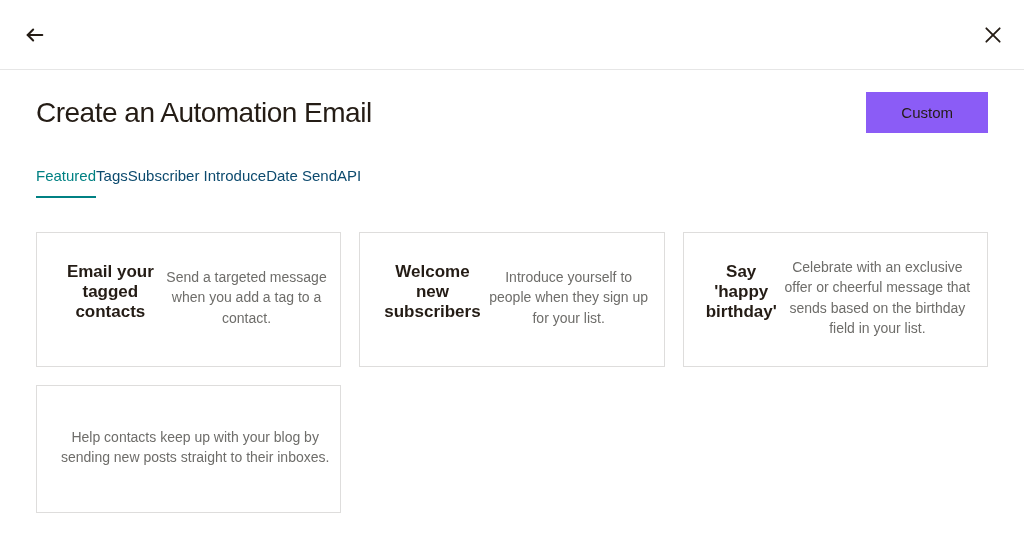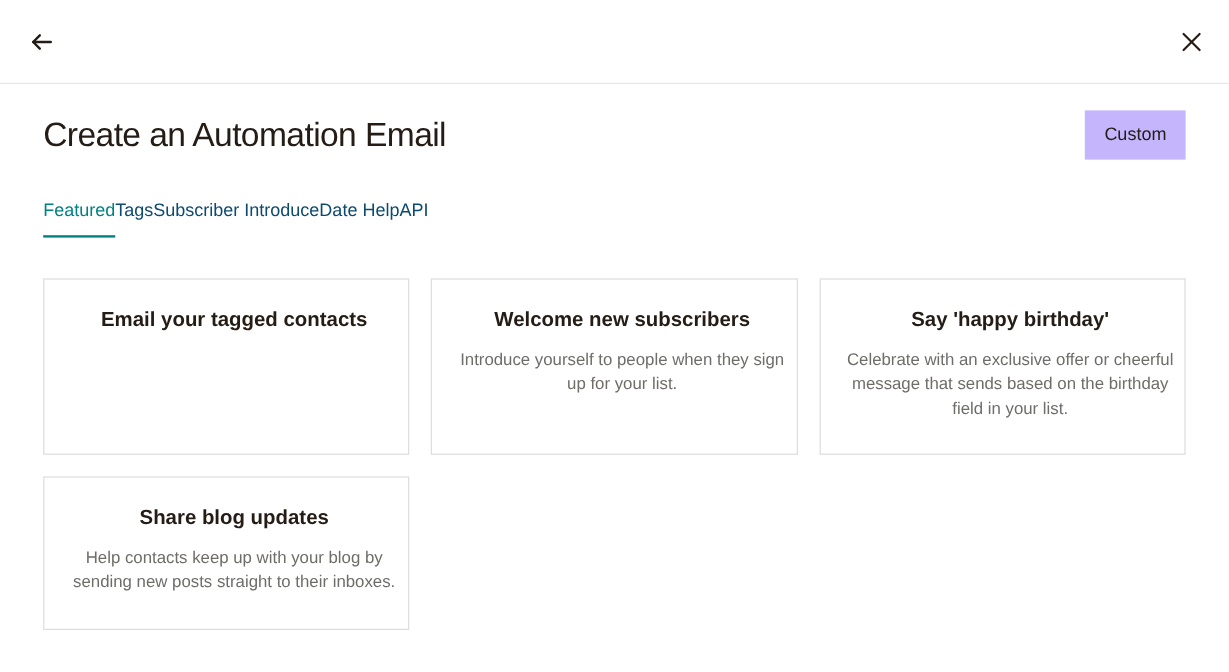--- a/index.html
+++ b/index.html
@@ -48,23 +48,23 @@
     justify-content: space-between;
     margin-bottom: 34px;
   }
   .page-title {
     font-size: 28px;
     font-weight: 500;
     letter-spacing: -0.5px;
     color: #241c15;
   }
   .custom-btn {
-    background: #c4b5fd;
+    background: #8b5cf6;
     border: none;
-    padding: 12px 16px;
+    padding: 12px 35px;
     font-size: 15px;
     color: #241c15;
     cursor: pointer;
     font-family: inherit;
     margin-left: 30px;
   }
   .tabs {
     display: flex;
     border-bottom: 0;
     margin-bottom: 34px;
@@ -85,21 +85,21 @@
     grid-template-columns: repeat(3, 1fr);
     gap: 18px;
   }
   .card {
     border: 1px solid #dedddc;
     padding: 24px 9px 28px 22px;
     text-align: center;
     cursor: pointer;
     min-height: 128px;
     display: flex;
-    flex-direction: column;
+    flex-direction: row;
     align-items: center;
   }
   .card-title {
     font-size: 17px;
     font-weight: 600;
     color: #241c15;
     margin-bottom: 12px;
   }
   .card-desc {
     font-size: 14px;
@@ -128,34 +128,34 @@
 <div class="content">
   <div class="title-row">
     <h1 class="page-title">Create an Automation Email</h1>
     <button class="custom-btn">Custom</button>
   </div>
 
   <div class="tabs">
     <div class="tab active">Featured</div>
     <div class="tab">Tags</div>
     <div class="tab">Subscriber Introduce</div>
-    <div class="tab">Date Help</div>
+    <div class="tab">Date Send</div>
     <div class="tab">API</div>
   </div>
 
   <div class="card-grid">
     <div class="card">
       <div class="card-title">Email your tagged contacts</div>
+      <div class="card-desc">Send a targeted message when you add a tag to a contact.</div>
     </div>
     <div class="card">
       <div class="card-title">Welcome new subscribers</div>
       <div class="card-desc">Introduce yourself to people when they sign up for your list.</div>
     </div>
     <div class="card">
       <div class="card-title">Say 'happy birthday'</div>
       <div class="card-desc">Celebrate with an exclusive offer or cheerful message that sends based on the birthday field in your list.</div>
     </div>
     <div class="card">
-      <div class="card-title">Share blog updates</div>
       <div class="card-desc">Help contacts keep up with your blog by sending new posts straight to their inboxes.</div>
     </div>
   </div>
 </div>
 
 </body></html>

